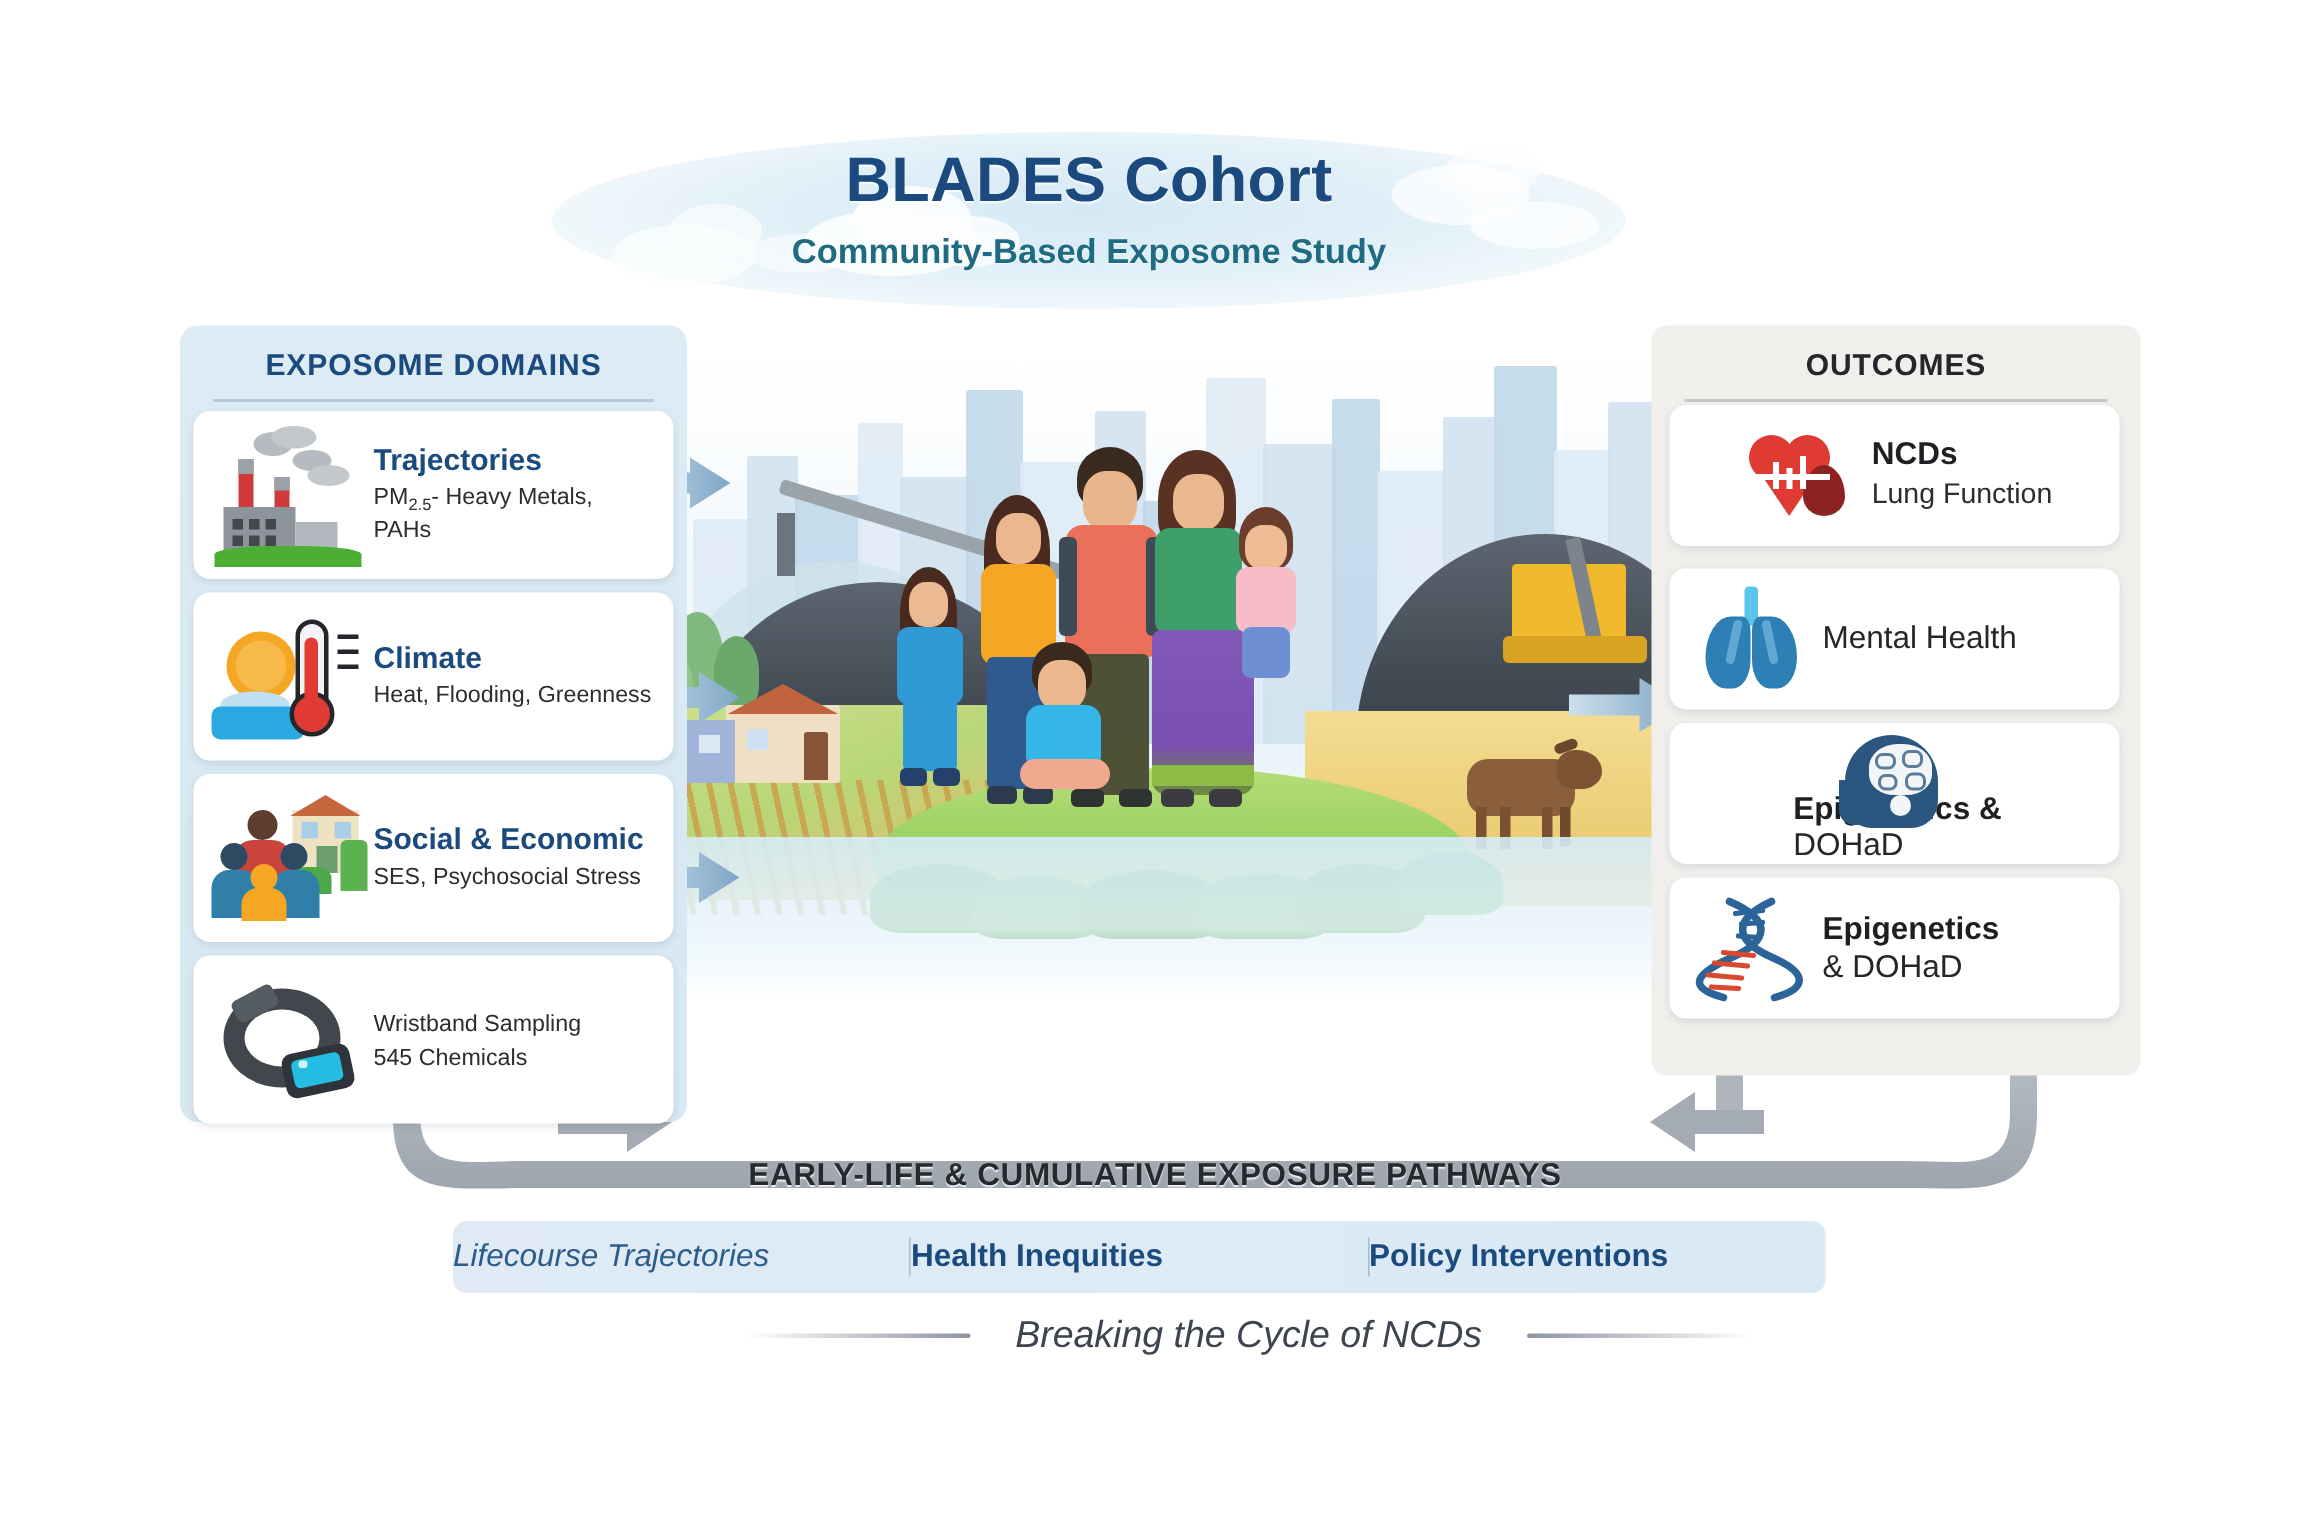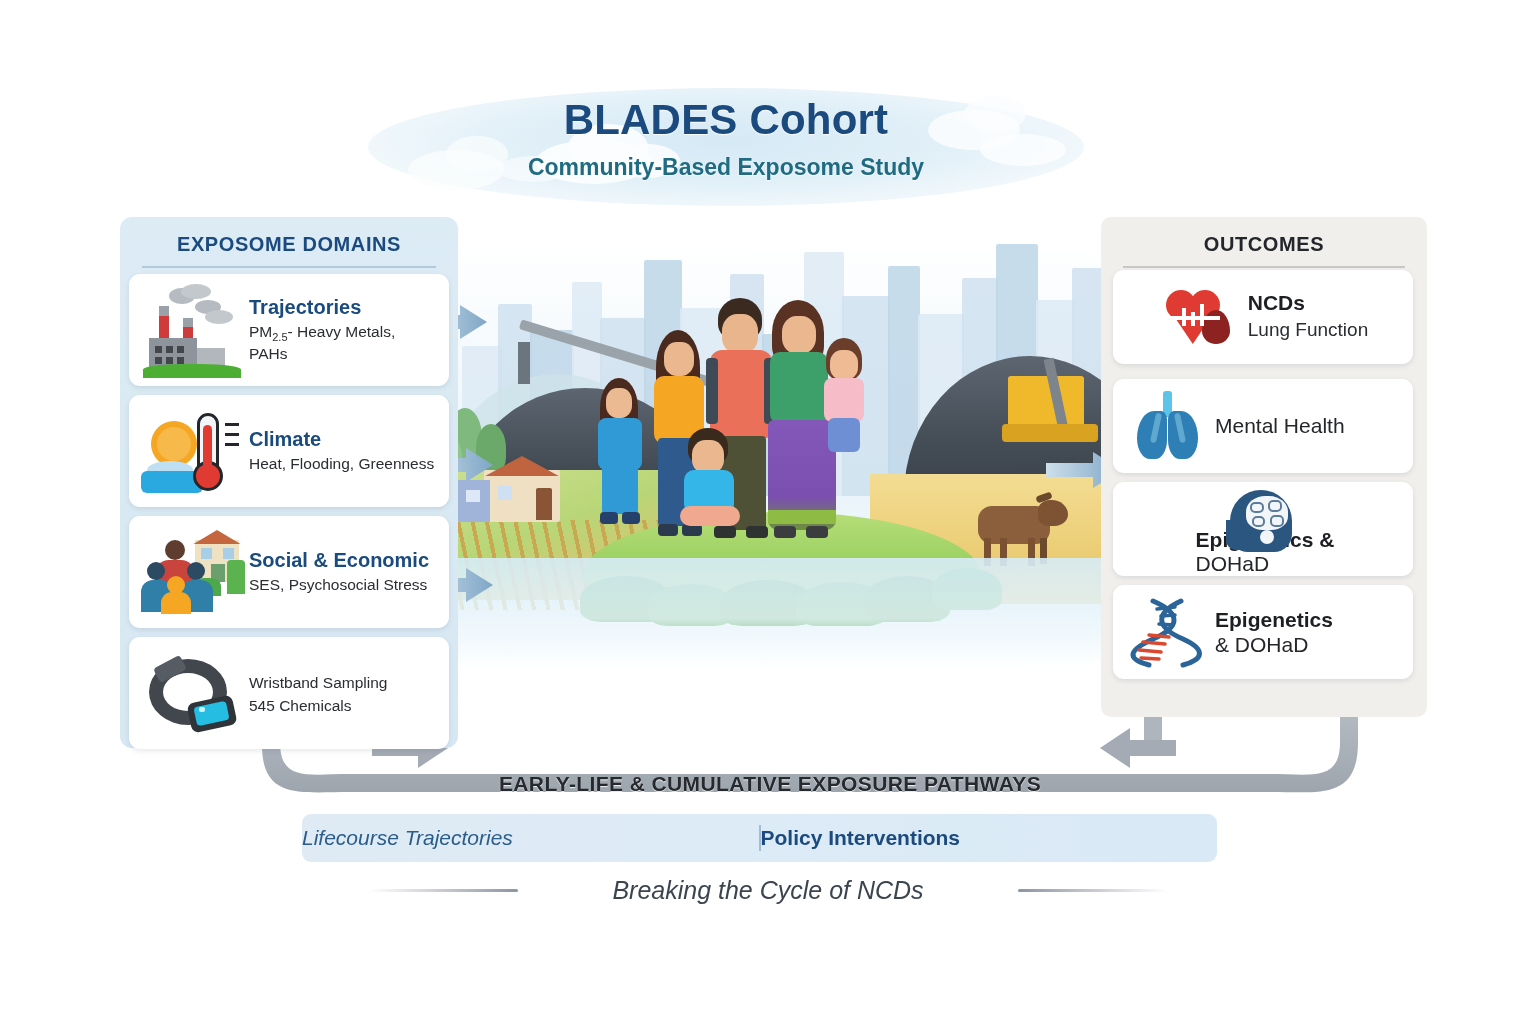--- a/index.html
+++ b/index.html
@@ -101,21 +101,21 @@
     position: absolute; left: 302px; top: 814px; width: 915px; height: 48px;
     background: linear-gradient(90deg,#dfeaf4 0%, #dcebf6 50%, #d9e9f5 100%);
     border-radius: 9px; display: flex; align-items: center;
   }
   .theme { flex: 1; text-align: left; font-size: 21px; color: #1b4a7e; }
   .theme.italic { font-style: italic; font-weight: normal; color: #2a5d8a; }
   .theme.bold { font-weight: bold; }
   .tdiv { width: 1px; height: 26px; background: rgba(130,165,195,.65); }
 
   .tagline-wrap { position: absolute; left: 368px; top: 876px; width: 800px;
-    display:flex; align-items:center; justify-content:space-between; gap: 30px; }
+    display:flex; align-items:center; justify-content:flex-end; gap: 30px; }
   .tag-line { height: 3px; width: 150px; border-radius: 2px; }
   .tag-line.l { background: linear-gradient(90deg, rgba(150,158,168,0) 0%, #8d95a1 100%); }
   .tag-line.r { background: linear-gradient(90deg, #8d95a1 0%, rgba(150,158,168,0) 100%); }
   .tagline { font-size: 25px; font-style: italic; color: #3c4450; white-space: nowrap; }
 </style>
 </head>
 <body>
 
 <div id="stage">
 
@@ -464,20 +464,21 @@
         <div class="plain">&amp; DOHaD</div>
       </div>
     </div>
   </div>
 
   <div class="pathway-label">EARLY-LIFE &amp; CUMULATIVE EXPOSURE PATHWAYS</div>
 
   <div class="themes">
     <div class="theme italic">Lifecourse Trajectories</div>
     <div class="tdiv"></div>
+    <div class="theme bold">Health Inequities</div>
     <div class="tdiv"></div>
     <div class="theme bold">Policy Interventions</div>
   </div>
 
   <div class="tagline-wrap">
     <div class="tag-line l"></div>
     <div class="tagline">Breaking the Cycle of NCDs</div>
     <div class="tag-line r"></div>
   </div>
 

